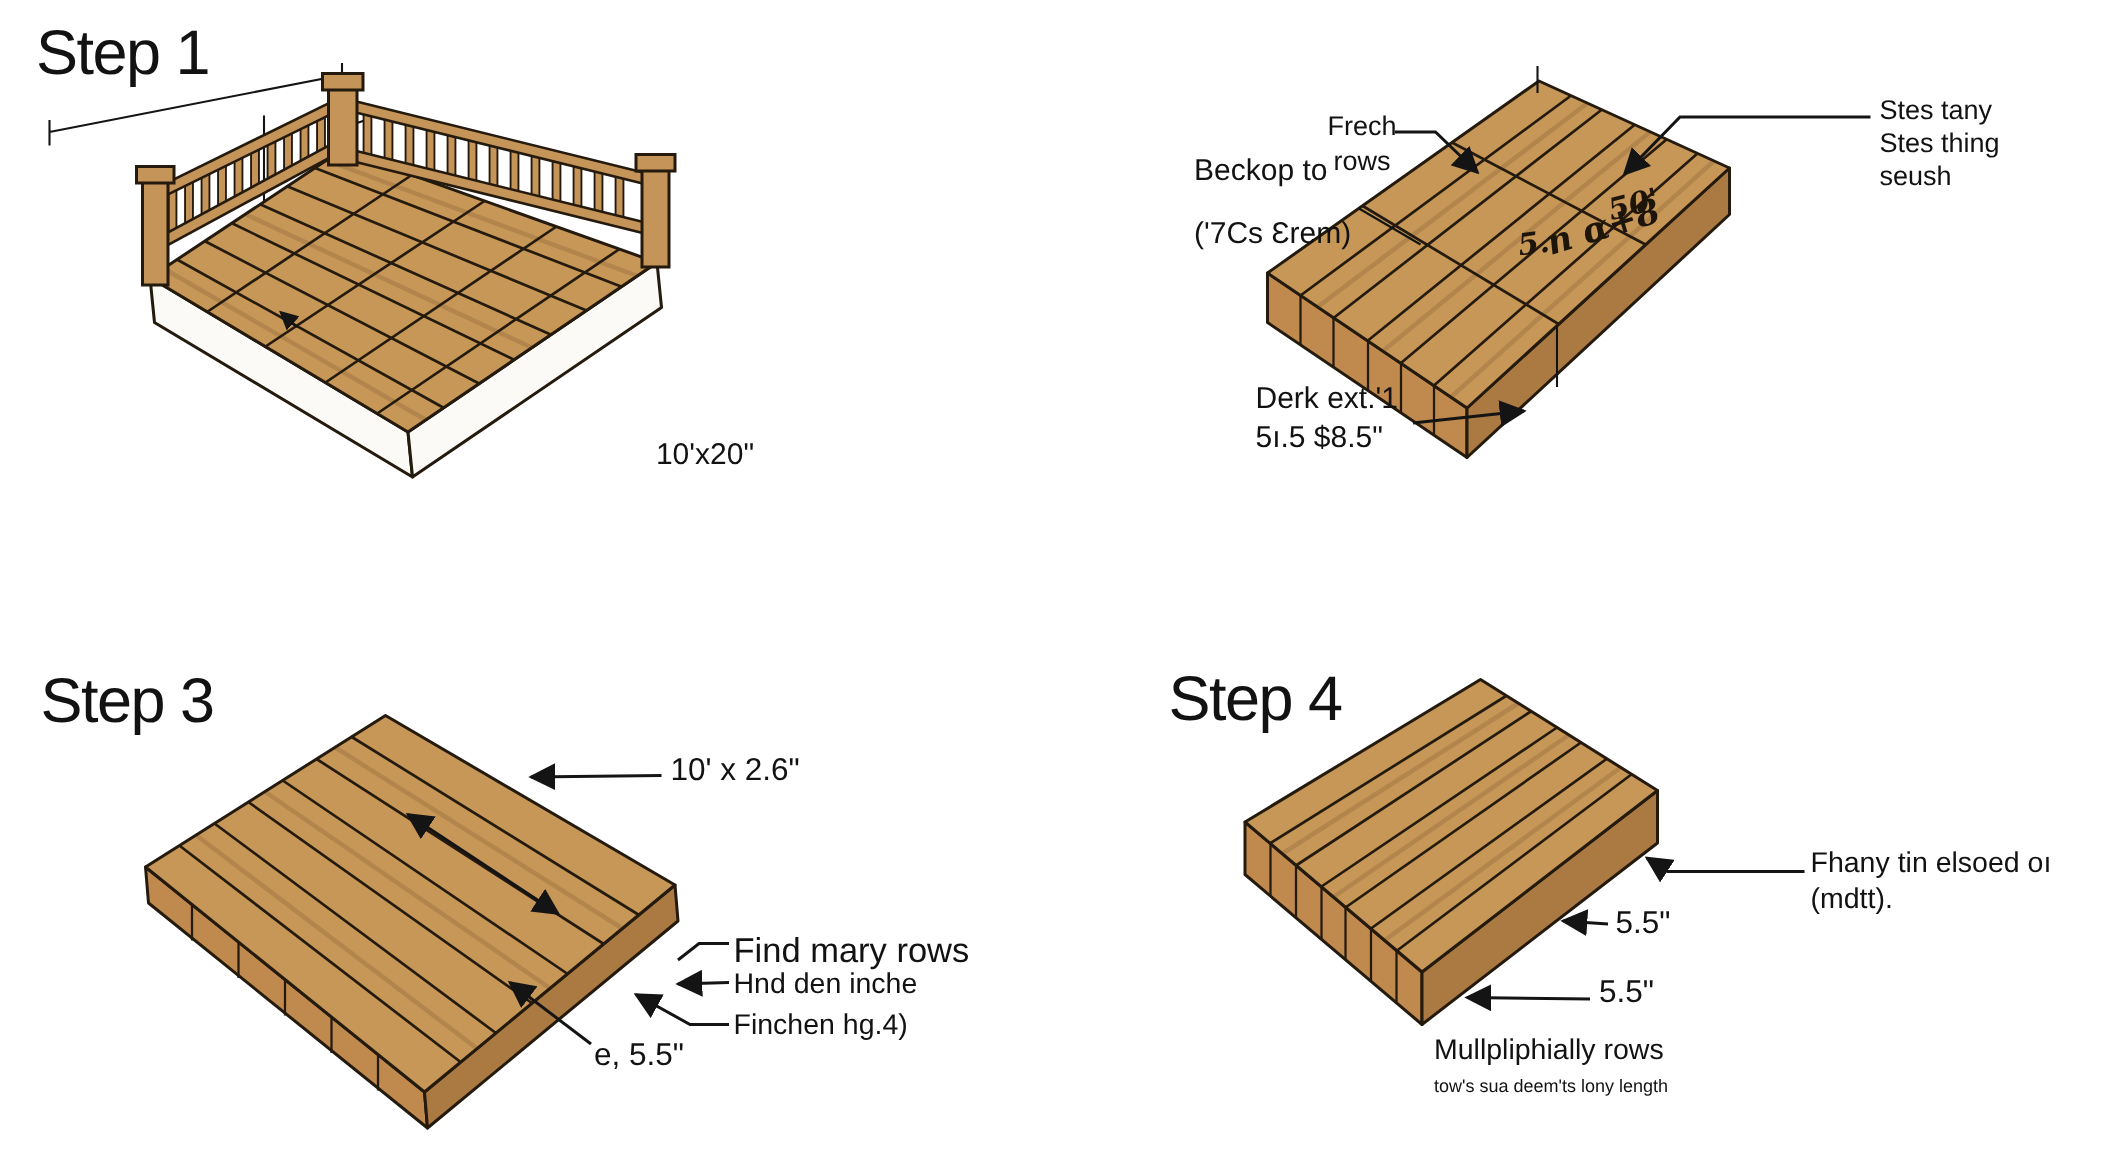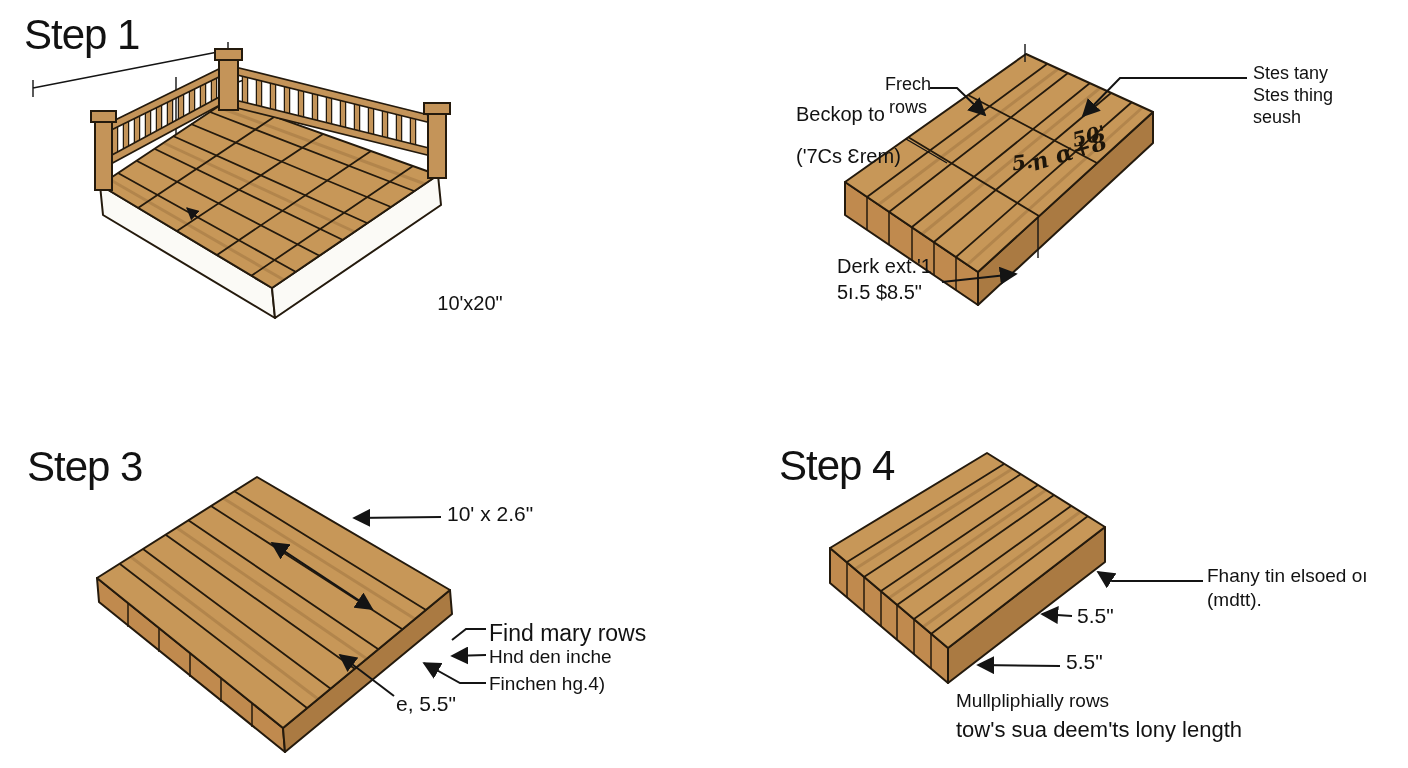--- a/index.html
+++ b/index.html
@@ -141,15 +141,15 @@
   <div class="t" style="left:489px;top:647px;font-size:19px;">Hnd den inche</div>
   <div class="t" style="left:489px;top:674px;font-size:19px;">Finchen hg.4)</div>
   <div class="t" style="left:396px;top:692px;font-size:21px;">e, 5.5"</div>
 
   <div class="t title" style="left:779px;top:443px;">Step 4</div>
   <div class="t" style="left:1207px;top:566px;font-size:19px;">Fhany tin elsoed oı</div>
   <div class="t" style="left:1207px;top:590px;font-size:19px;">(mdtt).</div>
   <div class="t" style="left:1077px;top:604px;font-size:21px;">5.5"</div>
   <div class="t" style="left:1066px;top:650px;font-size:21px;">5.5"</div>
   <div class="t" style="left:956px;top:691px;font-size:19px;">Mullpliphially rows</div>
-  <div class="t" style="left:956px;top:718px;font-size:22px;text-align:center;">tow's sua deem'ts lony length</div>
+  <div class="t" style="left:956px;top:718px;font-size:12px;text-align:center;">tow's sua deem'ts lony length</div>
 
 </div>
 
 </body></html>

